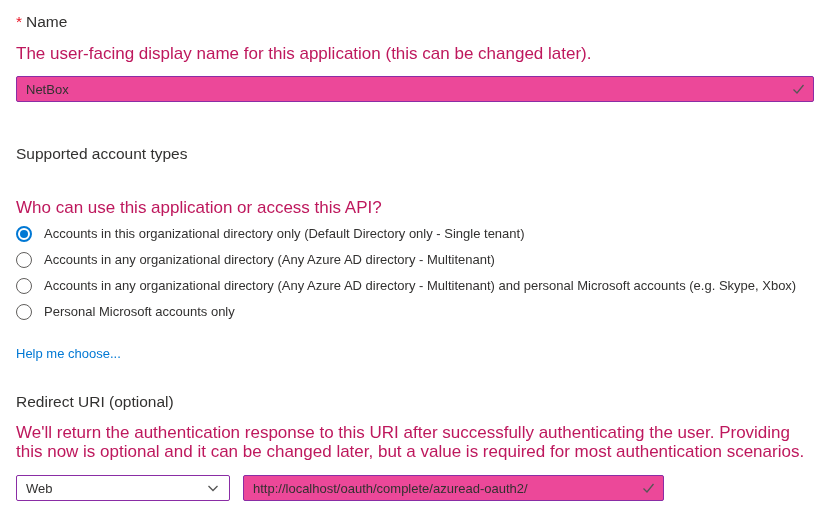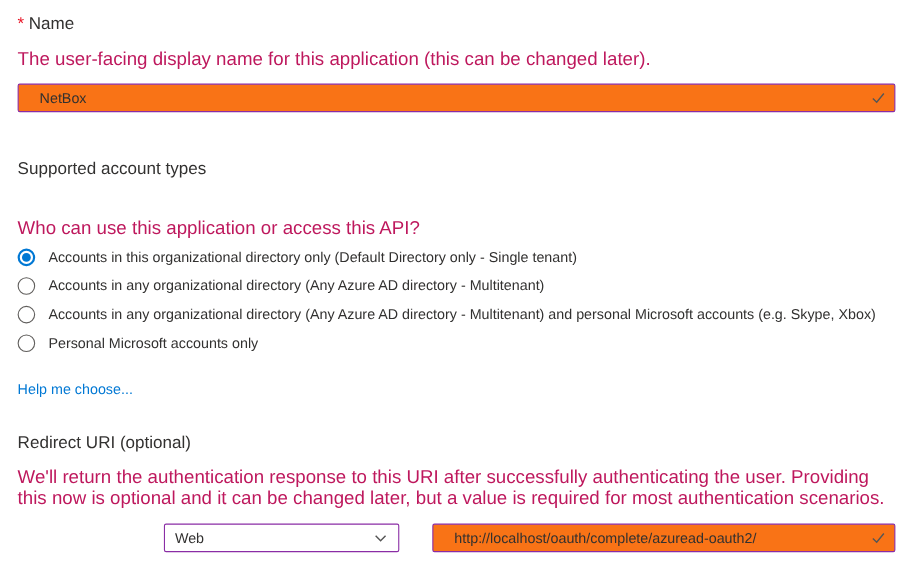--- a/index.html
+++ b/index.html
@@ -30,26 +30,26 @@
   }
 
   
   .field-wrap { position: relative; }
   .name-field-wrap { margin-top: 13px; width: 798px; }
   input.txt {
     width: 100%;
     height: 26px;
     border: 1.5px solid #8a2da5;
     border-radius: 2px;
-    padding: 0 28px 0 19px;
+    padding: 0 28px 0 9px;
     font-family: "Liberation Sans", "DejaVu Sans", sans-serif;
     font-size: 13px;
     color: #323130;
     outline: none;
-    background: #f97316;
+    background: #ec4899;
   }
   .field-icon {
     position: absolute;
     right: 8px; top: 50%;
     transform: translateY(-50%);
     display: flex; align-items: center;
     pointer-events: none;
   }
 
   
@@ -90,23 +90,22 @@
     text-decoration: none;
     cursor: pointer;
   }
 
   .redirect-title { margin-top: 30px; }
   .redirect-desc { margin-top: 11px; }
 
   .redirect-row {
     margin-top: 14px;
     display: flex;
-    gap: 30px;
+    gap: 13px;
     align-items: center;
-    justify-content: flex-end;
   }
   .platform-select {
     width: 214px;
     height: 26px;
     border: 1.5px solid #8a2da5;
     border-radius: 2px;
     background: #fff;
     display: flex;
     align-items: center;
     justify-content: space-between;

